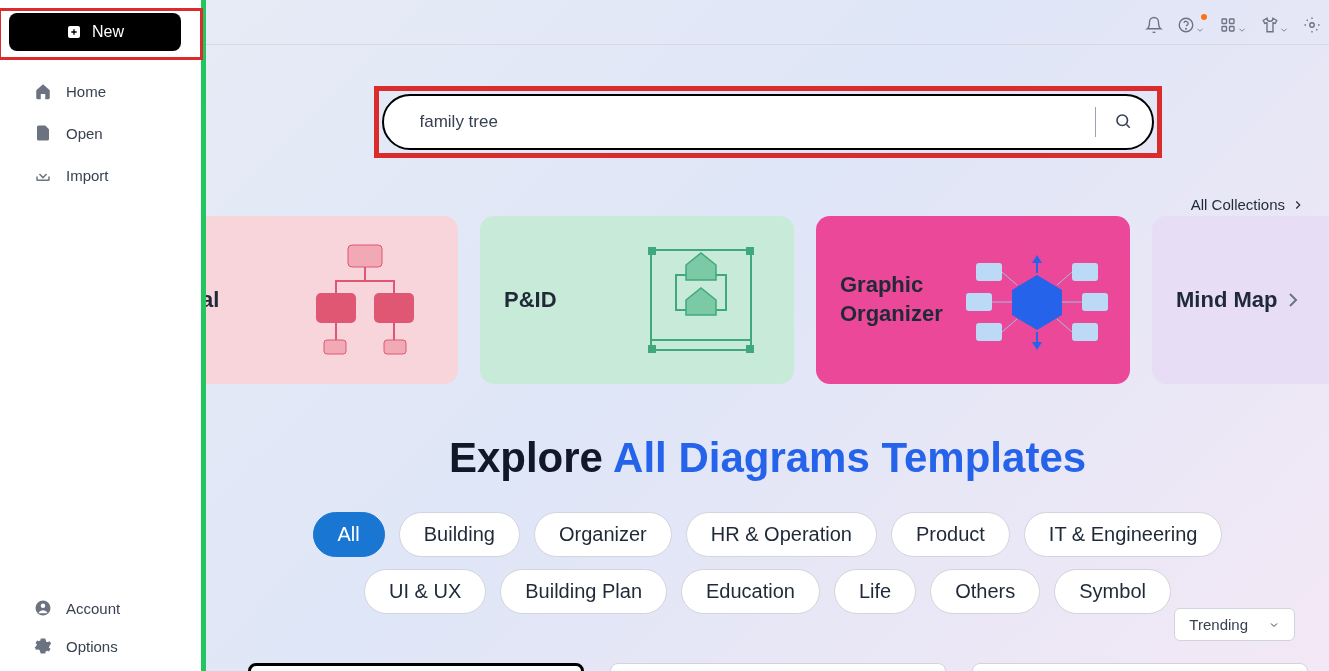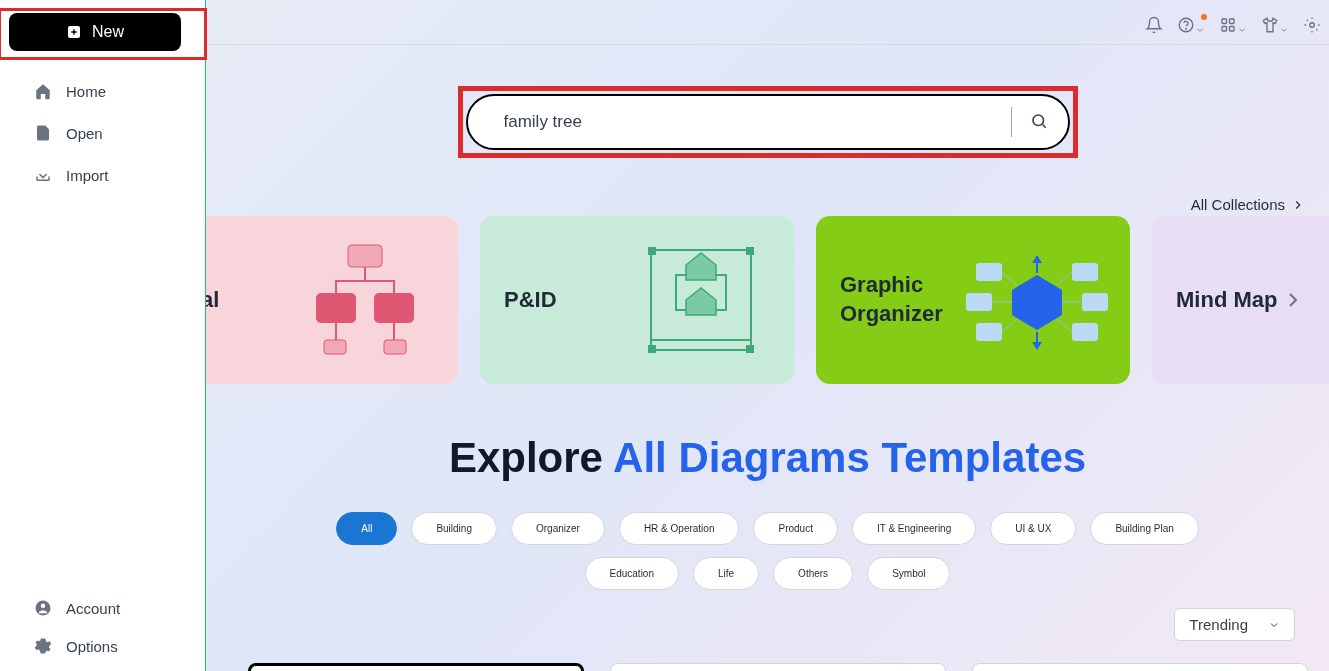--- a/index.html
+++ b/index.html
@@ -6,65 +6,65 @@
 body { width: 1329px; height: 671px; background: linear-gradient(135deg, #e8ecf5 0%, #dfe6f7 50%, #f3e8f5 100%); overflow: hidden; position: relative; }
 
 
 .top-toolbar { position: absolute; right: 8px; top: 12px; display: flex; align-items: center; gap: 14px; color: #6b7280; height: 30px; }
 .top-toolbar svg { width: 18px; height: 18px; }
 .dot-indicator { position: relative; }
 .dot-indicator::after { content:""; position:absolute; top:-2px; right:-2px; width:6px; height:6px; background:#f97316; border-radius:50%; }
 .top-divider { position:absolute; top:44px; left:206px; right:0; height:1px; background:#d7d9e0; }
 
 
-.sidebar { position: absolute; left: 0; top: 0; width: 206px; height: 100%; background: #fff; border-right: 1px solid #22c55e; padding: 8px 0; }
+.sidebar { position: absolute; left: 0; top: 0; width: 206px; height: 100%; background: #fff; border-right: 5px solid #22c55e; padding: 8px 0; }
 .new-btn-wrap { border: 3px solid #da2c2c; padding: 2px 8px 6px 8px; margin: 0 -2px 6px -2px; }
 .new-btn { background: #000; color: #fff; border: none; border-radius: 8px; padding: 10px 22px; width: 172px; font-size: 16px; font-weight: 500; cursor: pointer; display: flex; align-items: center; justify-content: center; gap: 10px; }
 .new-btn svg { width: 16px; height: 16px; }
 
 .nav-list { margin-top: 10px; }
 .nav-item { display: flex; align-items: center; gap: 14px; padding: 12px 16px 12px 34px; color: #374151; font-size: 15px; cursor: pointer; }
 .nav-item .nav-icon { width: 18px; height: 18px; color: #6b7280; fill: #6b7280; flex-shrink:0; }
 .nav-item.active { color: #1976d2; }
 .nav-item.active .nav-icon { color: #1976d2; fill: #1976d2; }
 .templates-wrap { border: 3px solid #da2c2c; margin: 0 10px 0 8px; }
 
 .bottom-nav { position:absolute; bottom:6px; left:0; width:100%; }
 .bottom-nav .nav-item { padding: 10px 16px 10px 34px; }
 
 
 .main { position: absolute; left: 206px; top: 0; right: 0; height: 100%; overflow: hidden; }
-.search-wrap { border: 5px solid #da2c2c; margin: 86px auto 0 auto; width: 620px; padding: 3px; }
+.search-wrap { border: 5px solid #da2c2c; margin: 86px auto 0 auto; width: 788px; padding: 3px; }
 .search-box { background: #fff; border: 2px solid #000; border-radius: 30px; height: 56px; display: flex; align-items: center; padding: 0 20px 0 36px; }
 .search-box input { border: none; outline: none; font-size: 17px; flex: 1; color: #374151; background: transparent; }
 .search-divider { width: 1px; height: 30px; background: #9ca3af; margin-right: 18px; }
 .search-btn { border:none; background:transparent; cursor:pointer; color:#374151; }
 .search-btn svg { width: 18px; height: 18px; }
 
 .all-collections { position:absolute; right:24px; top:196px; display:flex; align-items:center; gap:6px; color:#1f2937; font-size:15px; cursor:pointer; }
 .all-collections svg { width:14px; height:14px; }
 
 .carousel { position:relative; margin-top: 58px; height: 168px; }
 .car-nav { position:absolute; top:50%; transform:translateY(-50%); width:24px; height:24px; display:flex; align-items:center; justify-content:center; color:#6b7280; cursor:pointer; }
 .car-nav.left { left:46px; }
 .car-nav.right { right:24px; }
 .car-cards { position:absolute; left: -62px; top:0; display:flex; gap:22px; }
 .card { width: 314px; height: 168px; border-radius: 14px; display:flex; align-items:center; padding: 0 18px 0 24px; flex-shrink:0; }
 .card-label { font-size: 22px; font-weight: 700; color: #1f2937; flex:1; line-height:1.3; }
 .card-visual { width: 150px; height: 150px; display:flex; align-items:center; justify-content:center; }
 .card.pink { background: #f8d5db; }
 .card.green { background: #c8ead9; }
-.card.blue { background: #84cc16; }
+.card.blue { background: #ec4899; }
 .card.purple { background: #e7def5; }
 
 .headline { text-align:center; margin-top: 50px; font-size: 42px; font-weight: 800; color:#111827; }
 .headline .accent { color:#2563eb;text-align:right; }
 
 .chips { display:flex; flex-wrap:wrap; justify-content:center; gap:12px 14px; margin-top: 30px; padding: 0 80px; }
-.chip { border: 1px solid #d1d5db; background:#fff; border-radius: 999px; padding: 10px 24px; font-size: 10px; color:#1f2937; cursor:pointer; }
+.chip { border: 1px solid #d1d5db; background:#fff; border-radius: 999px; padding: 10px 24px; font-size: 20px; color:#1f2937; cursor:pointer; }
 .chip.active { background:#1976d2; border-color:#1976d2; color:#fff; }
 
 .trending { position:absolute; right:34px; bottom:30px; border:1px solid #d1d5db; border-radius:6px; background:#fff; padding:7px 14px; display:flex; align-items:center; gap:20px; font-size:15px; color:#374151; cursor:pointer; }
 .trending svg { width:12px; height:12px; }
 
 .thumbs { position:absolute; left:42px; bottom:-4px; display:flex; gap:26px; }
 .thumb { width:336px; height:12px; border:1px solid #d1d5db; border-radius:8px 8px 0 0; background:#fff; }
 .thumb.sel { border-width:3px; border-color:#000; }
 </style>
 </head>

